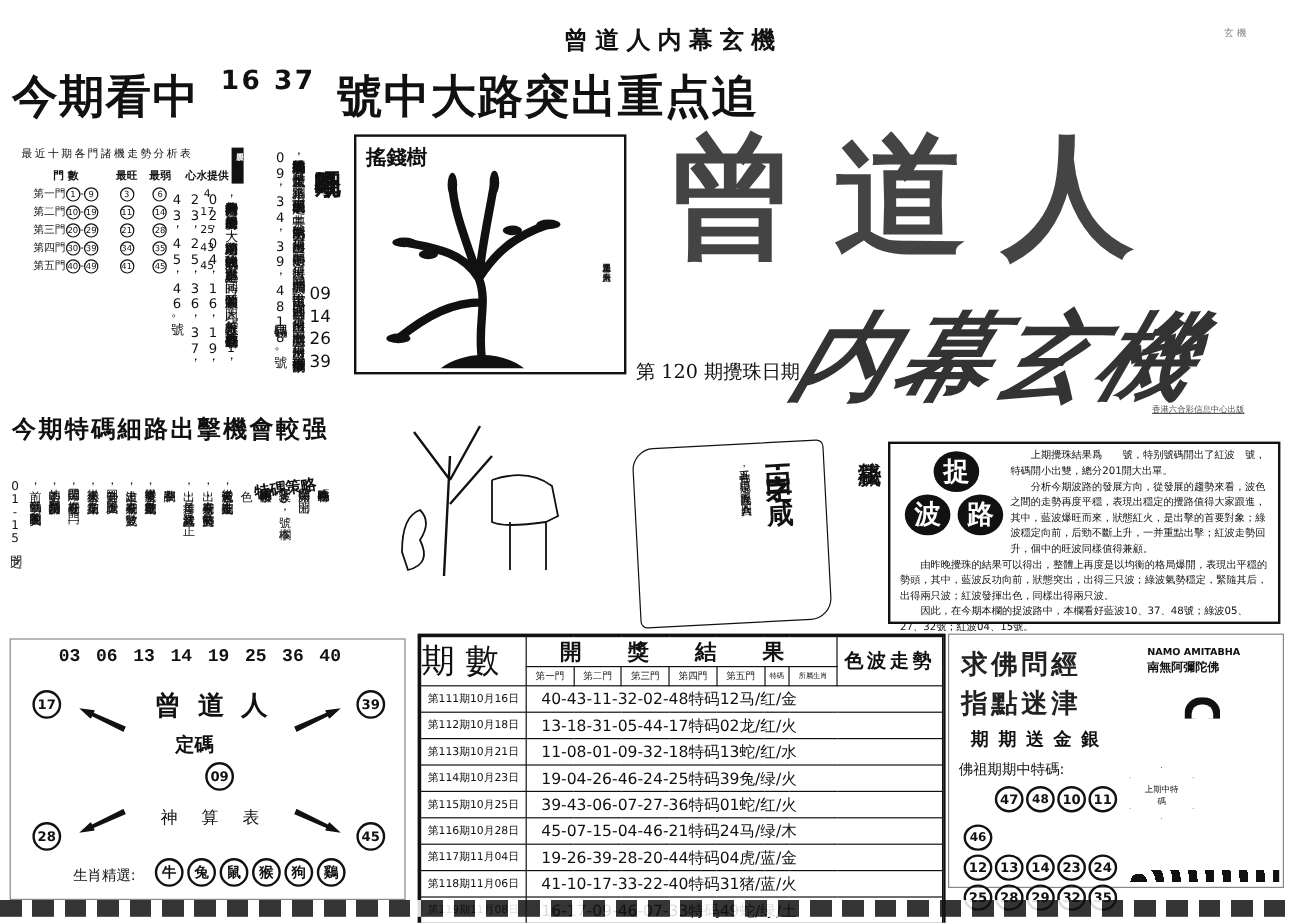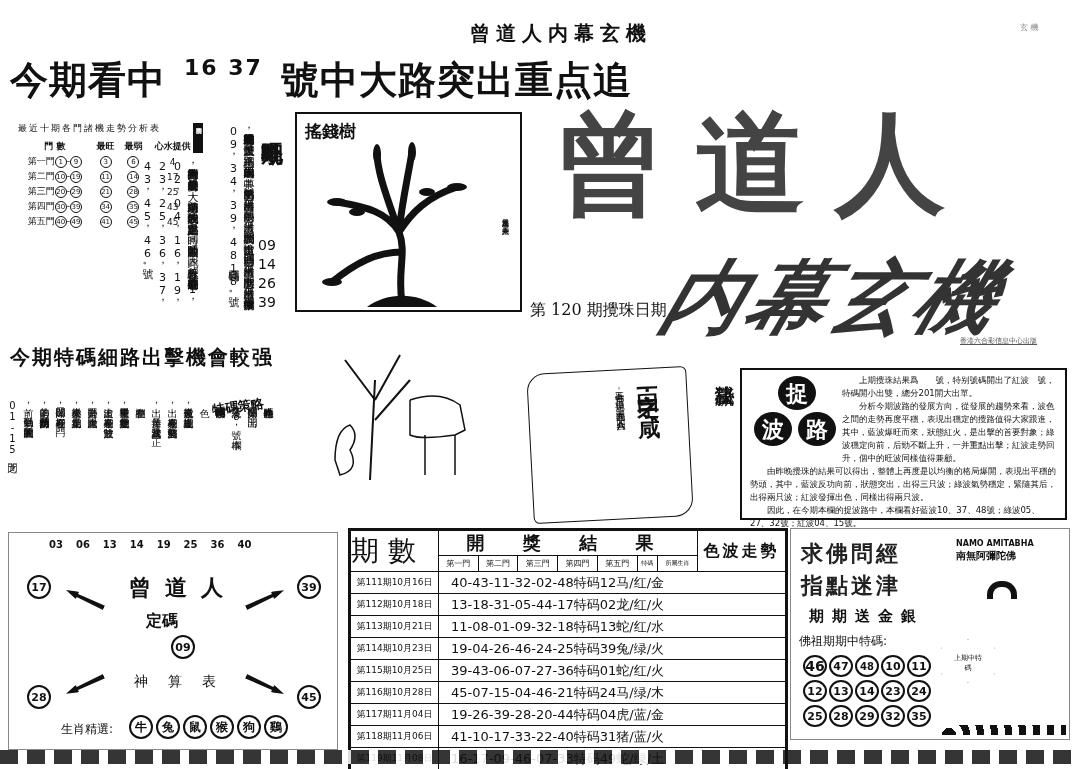--- a/index.html
+++ b/index.html
@@ -54,21 +54,21 @@
   #scroll-verse { right: 60px; top: 15px; height: 100px; font-size: 9px; line-height: 14px; }
 
   
   #win-vert { left: 708px; top: 370px; font-size: 20px; line-height: 34px; }
   #wave-box { left: 740px; top: 368px; width: 327px; height: 152px; padding: 4px 8px; font-size: 8.5px; line-height: 13px; }
   .blob { display: inline-flex; align-items: center; justify-content: center; background: #111; color: #fff; border-radius: 50%; font-size: 22px; font-weight: bold; }
   #wave-text p { text-indent: 2em; }
 
   
   #code-box { left: 8px; top: 532px; width: 330px; height: 218px; border: 1px solid #888; }
-  #code-row { left: 40px; top: 6px; font-size: 10px; font-weight: bold; display: flex; gap: 13px; }
+  #code-row { left: 40px; top: 6px; font-size: 15px; font-weight: bold; display: flex; gap: 13px; font-family: Liberation Mono, monospace; }
   .arrow { width: 42px; height: 8px; background: #111; clip-path: polygon(0 50%, 30% 0, 30% 30%, 100% 20%, 100% 80%, 30% 70%, 30% 100%); }
 
   
   #results { left: 348px; top: 528px; width: 440px; border: 2px solid #111; }
   #results table { border-collapse: collapse; width: 100%; }
   #results td, #results th { border: 1px solid #111; }
   #results .row td { height: 22px; font-size: 13px; }
   #results .row td.issue { font-size: 9px; width: 88px; text-align: center; }
   #results .row td.res { padding-left: 12px; letter-spacing: 0; }
 
@@ -308,21 +308,21 @@
 
 <div id="buddha" class="abs">
   <div class="abs serif bold" style="left:10px;top:10px;font-size:22px;letter-spacing:3px;color:#222;">求佛問經</div>
   <div class="abs serif bold" style="left:10px;top:42px;font-size:22px;letter-spacing:3px;color:#222;">指點迷津</div>
   <div class="abs serif bold" style="left:18px;top:78px;font-size:15px;letter-spacing:8px;">期期送金銀</div>
   <div class="abs bold" style="left:165px;top:10px;font-size:8px;">NAMO AMITABHA</div>
   <div class="abs bold" style="left:165px;top:20px;font-size:10px;">南無阿彌陀佛</div>
   <div class="abs" style="left:196px;top:52px;width:30px;height:18px;border:6px solid #111;border-bottom:none;border-radius:14px 14px 0 0;"></div>
   <div class="abs" style="left:8px;top:104px;font-size:12px;">佛祖期期中特碼:</div>
   <div class="abs" style="left:12px;top:126px;width:130px;display:grid;grid-template-columns:repeat(5,24px);gap:3px 2px;">
-    <span class="circ" style="width:24px;height:22px;font-size:14px;">46</span>
+    <span class="circ" style="width:24px;height:22px;font-size:10px;margin-top:32px;">46</span>
     <span class="circ" style="width:24px;height:22px;font-size:11px;">47</span>
     <span class="circ" style="width:24px;height:22px;font-size:10px;">48</span>
     <span class="circ" style="width:24px;height:22px;font-size:11px;">10</span>
     <span class="circ" style="width:24px;height:22px;font-size:11px;">11</span>
     <span class="circ" style="width:24px;height:22px;font-size:11px;">12</span>
     <span class="circ" style="width:24px;height:22px;font-size:11px;">13</span>
     <span class="circ" style="width:24px;height:22px;font-size:11px;">14</span>
     <span class="circ" style="width:24px;height:22px;font-size:11px;">23</span>
     <span class="circ" style="width:24px;height:22px;font-size:11px;">24</span>
     <span class="circ" style="width:24px;height:22px;font-size:11px;">25</span>

